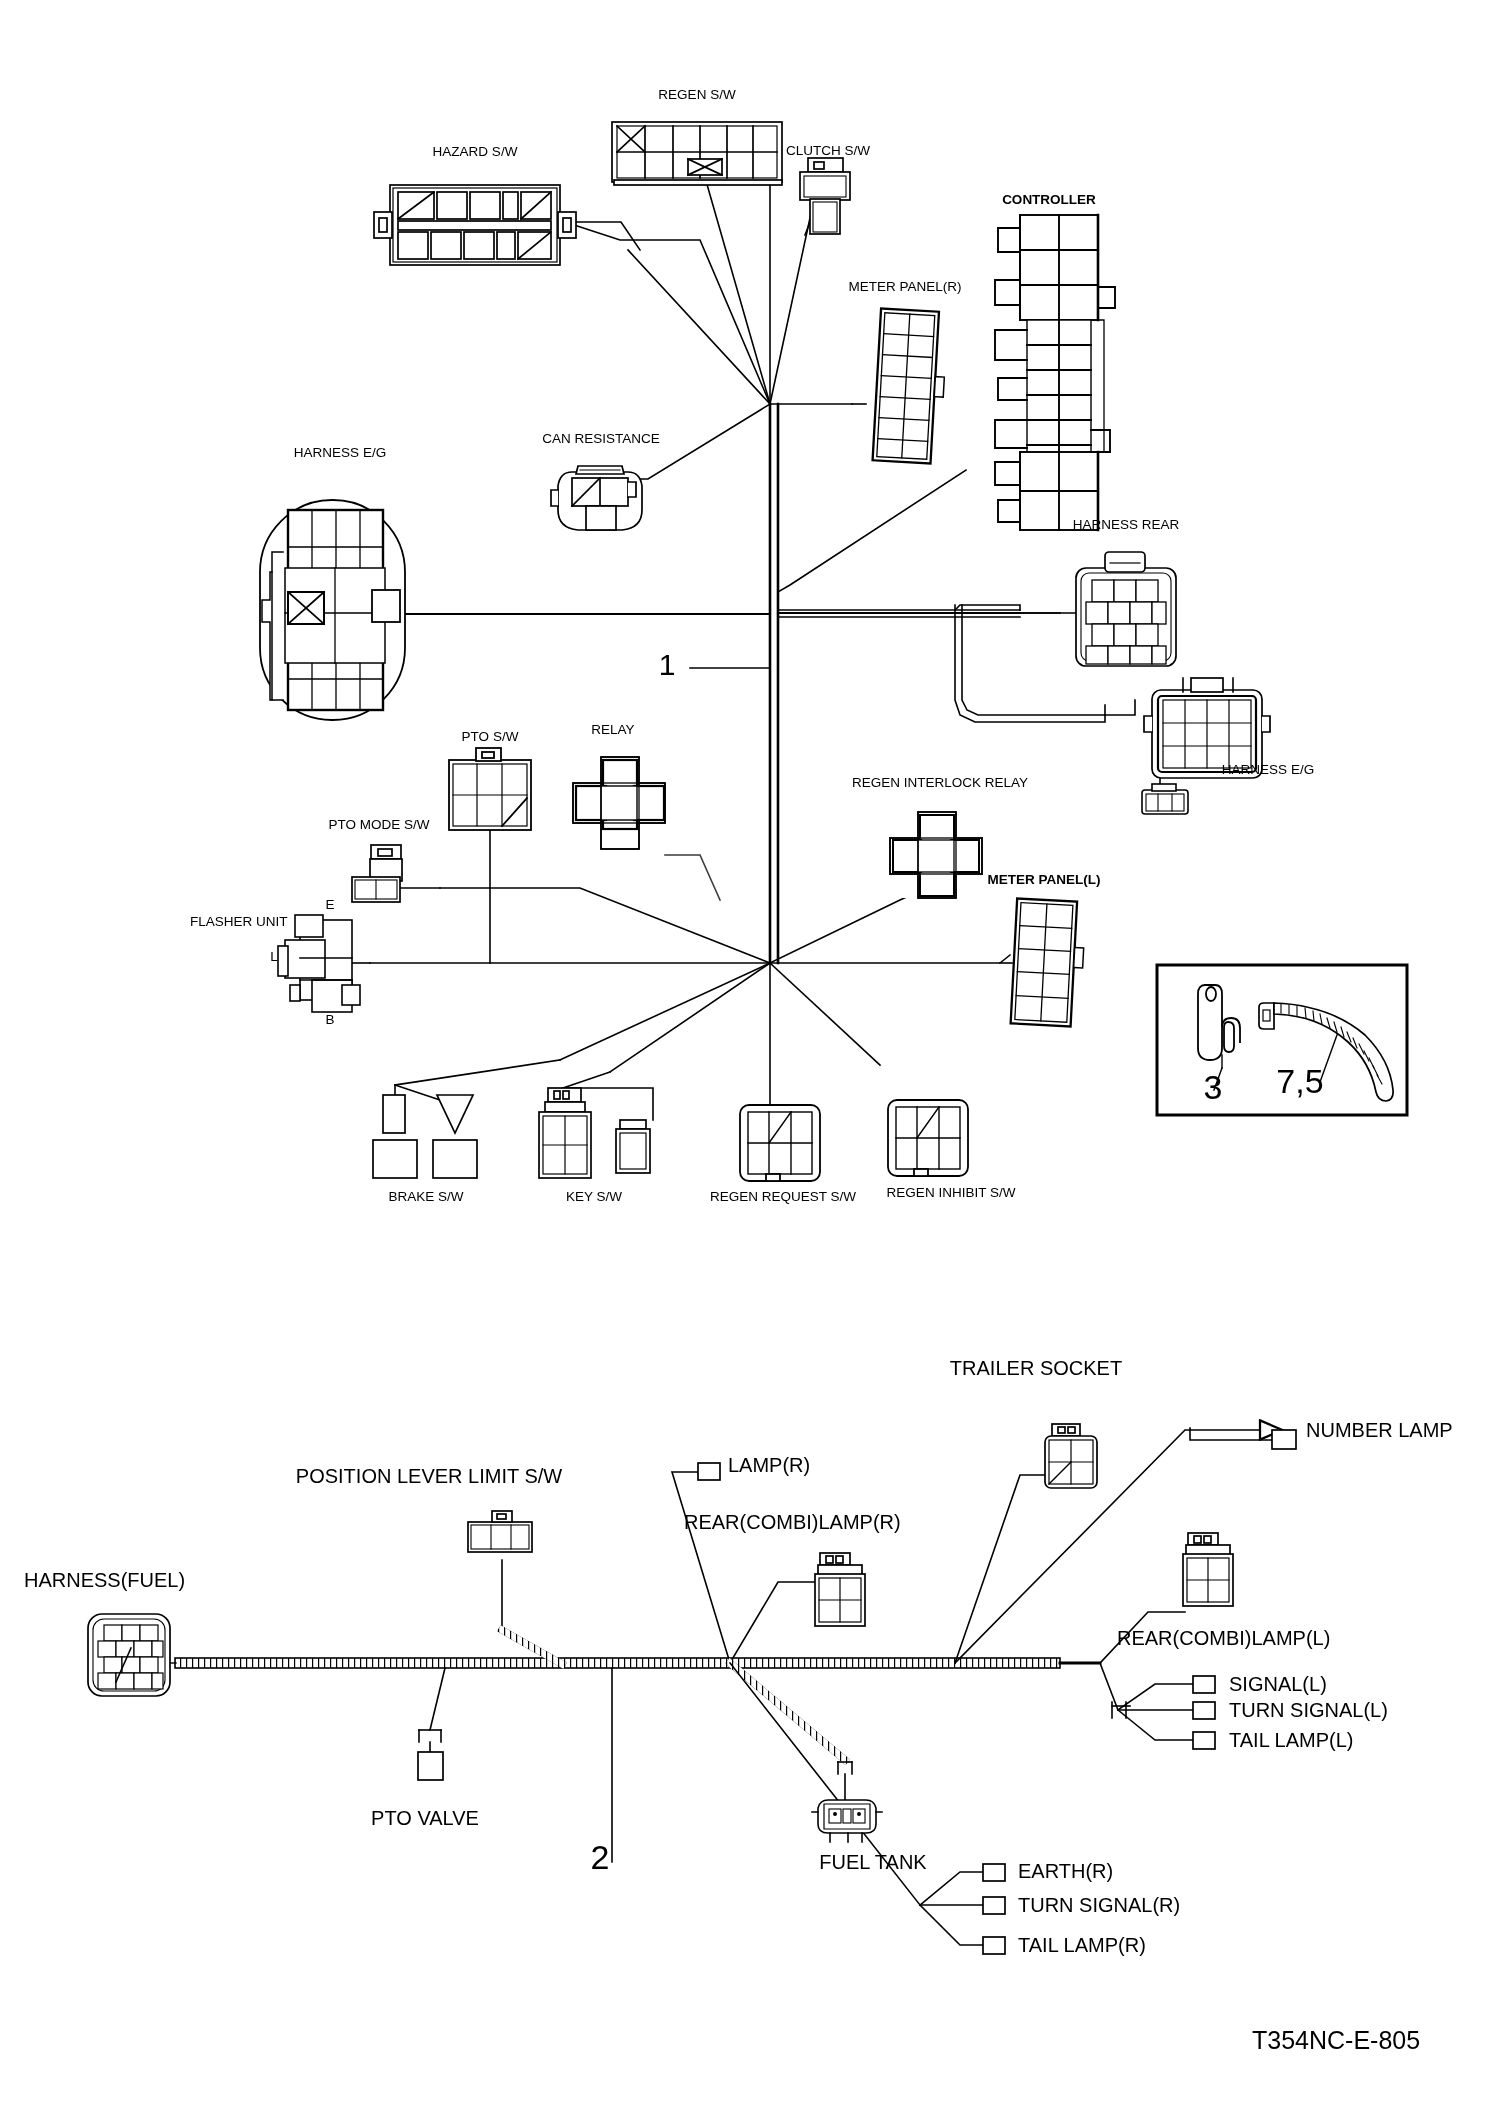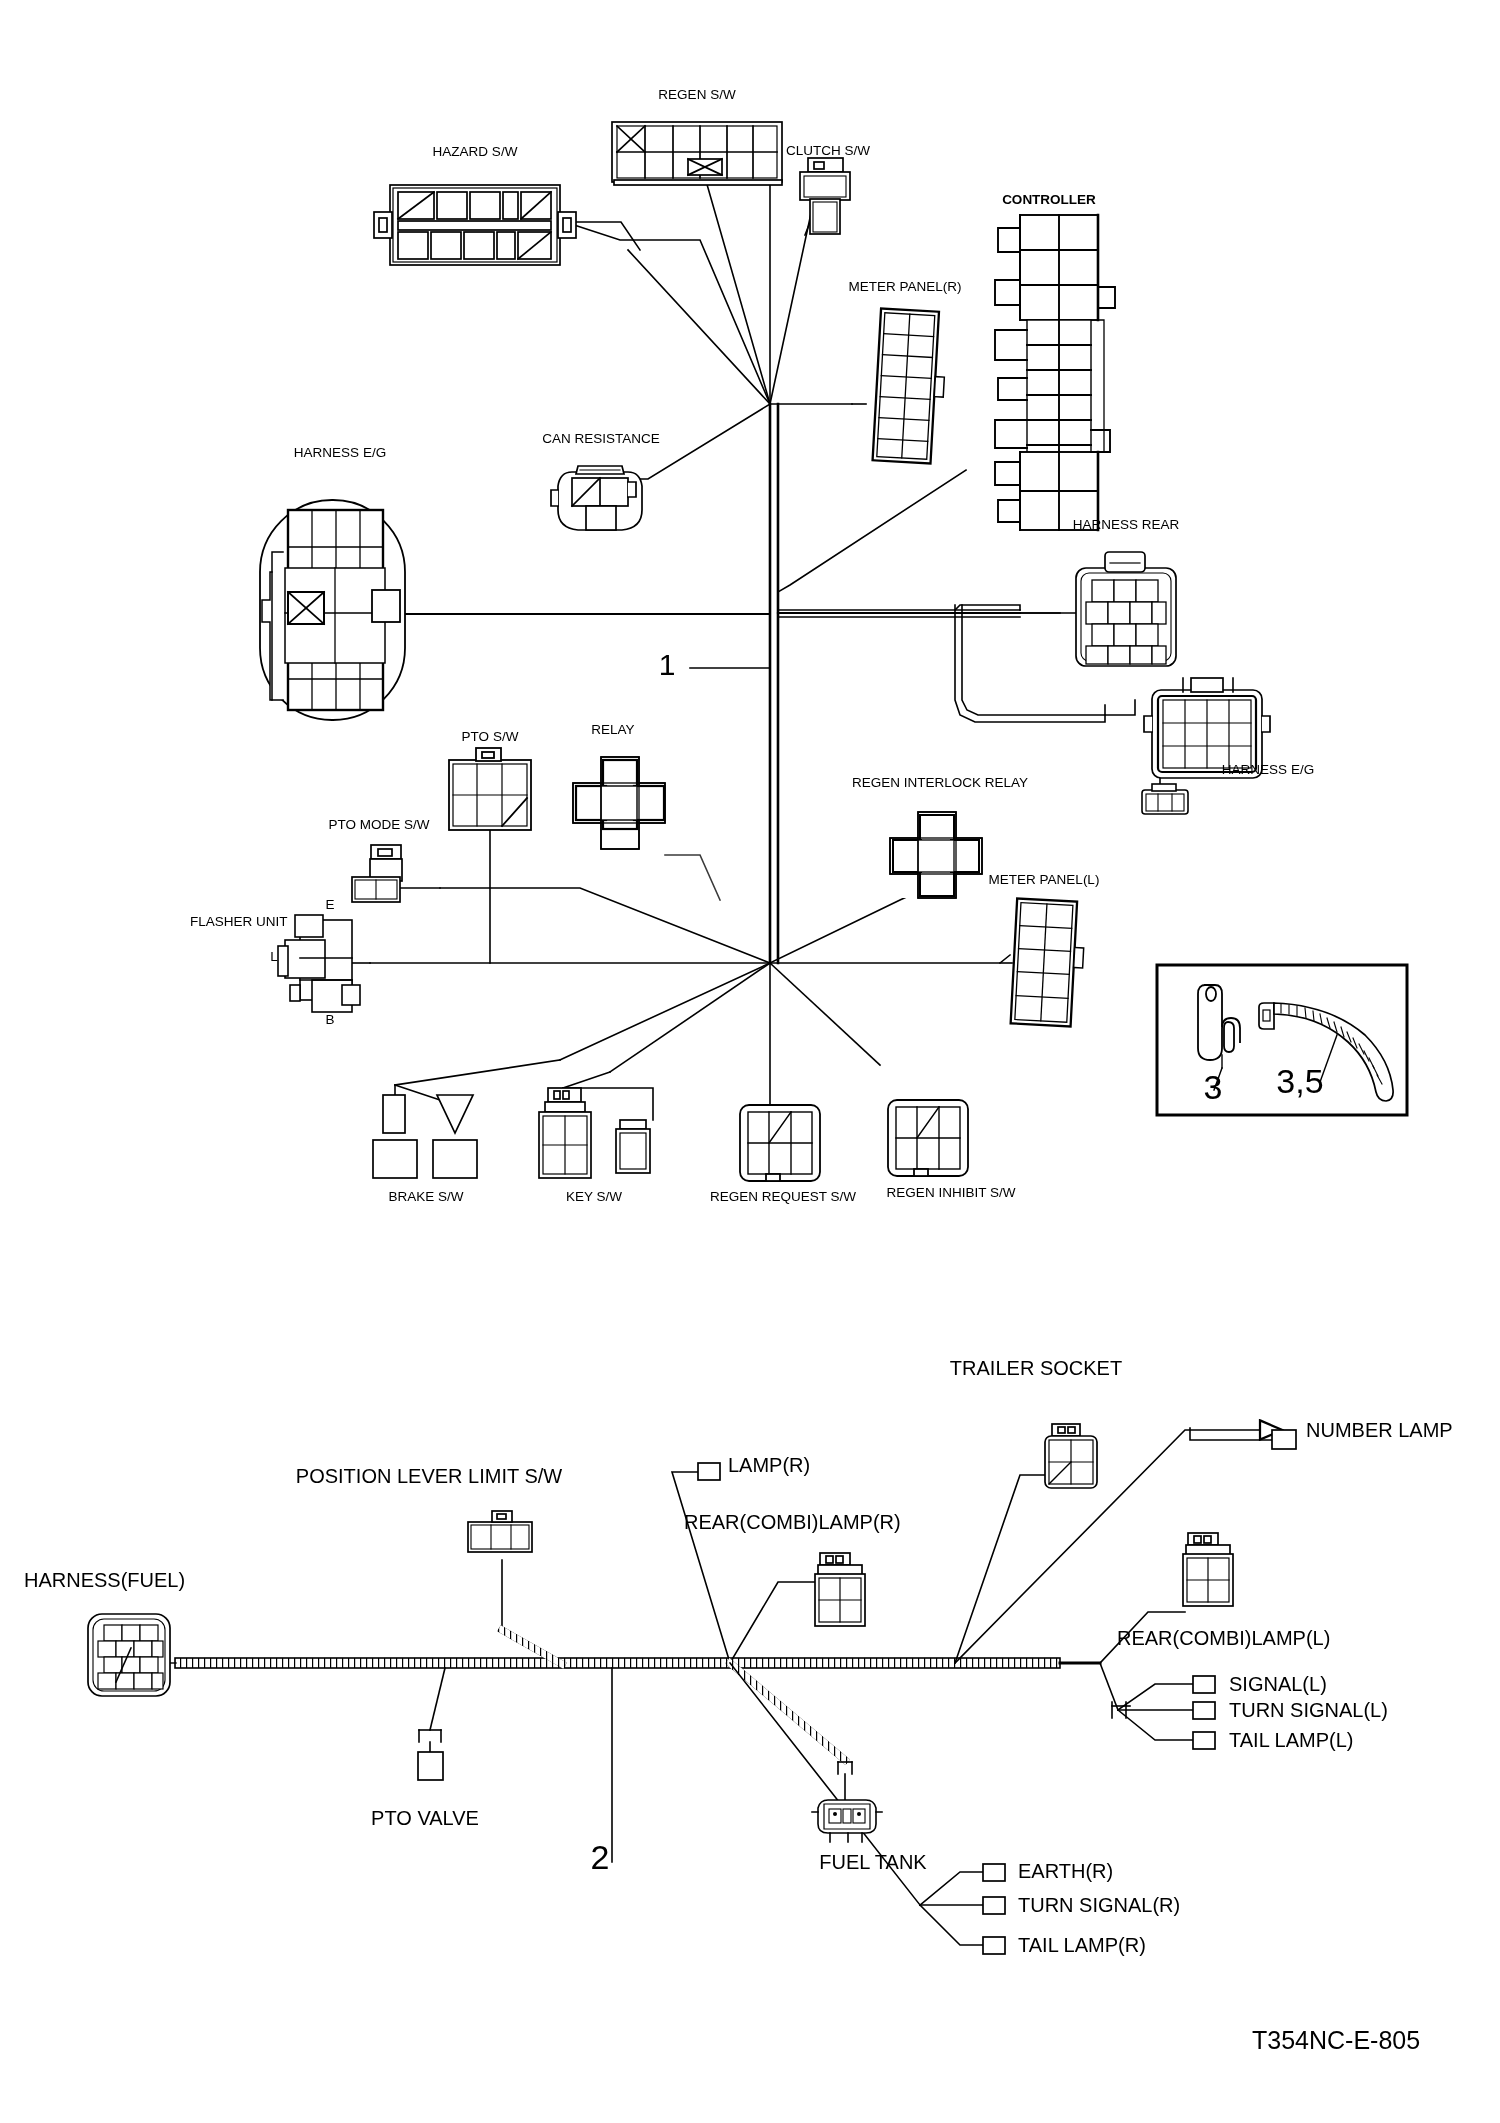--- a/index.html
+++ b/index.html
@@ -617,34 +617,34 @@
   <div class="lbl lbl-sm ctr" style="left:905px;top:280px;">METER PANEL(R)</div>
   <div class="lbl lbl-sm ctr" style="left:601px;top:432px;">CAN RESISTANCE</div>
   <div class="lbl lbl-sm ctr" style="left:340px;top:446px;">HARNESS E/G</div>
   <div class="lbl lbl-sm ctr" style="left:1126px;top:518px;">HARNESS REAR</div>
   <div class="lbl lbl-sm ctr" style="left:1268px;top:763px;">HARNESS E/G</div>
   <div class="lbl lbl-sm ctr" style="left:490px;top:730px;">PTO S/W</div>
   <div class="lbl lbl-sm ctr" style="left:613px;top:723px;">RELAY</div>
   <div class="lbl lbl-sm ctr" style="left:379px;top:818px;">PTO MODE S/W</div>
   <div class="lbl lbl-sm" style="left:190px;top:915px;">FLASHER UNIT</div>
   <div class="lbl lbl-sm ctr" style="left:940px;top:776px;">REGEN INTERLOCK RELAY</div>
-  <div class="lbl lbl-sm ctr" style="left:1044px;top:873px;">METER PANEL(L)</div>
+  <div class="lbl lbl-sm ctr" style="left:1044px;top:873px;font-weight:bold;">METER PANEL(L)</div>
   <div class="lbl lbl-sm ctr" style="left:426px;top:1190px;">BRAKE S/W</div>
   <div class="lbl lbl-sm ctr" style="left:594px;top:1190px;">KEY S/W</div>
   <div class="lbl lbl-sm ctr" style="left:783px;top:1190px;">REGEN REQUEST S/W</div>
   <div class="lbl lbl-sm ctr" style="left:951px;top:1186px;">REGEN INHIBIT S/W</div>
 
   <div class="lbl lbl-sm ctr" style="left:330px;top:898px;">E</div>
   <div class="lbl lbl-sm ctr" style="left:274px;top:950px;">L</div>
   <div class="lbl lbl-sm ctr" style="left:330px;top:1013px;">B</div>
 
   <div class="lbl lbl-num ctr" style="left:667px;top:650px;">1</div>
 
   <div class="lbl lbl-num-big ctr" style="left:1213px;top:1070px;">3</div>
-  <div class="lbl lbl-num-big ctr" style="left:1300px;top:1064px;">3,5</div>
+  <div class="lbl lbl-num-big ctr" style="left:1300px;top:1064px;">7,5</div>
 
   <div class="lbl lbl-lg" style="left:24px;top:1570px;">HARNESS(FUEL)</div>
   <div class="lbl lbl-lg ctr" style="left:429px;top:1466px;">POSITION LEVER LIMIT S/W</div>
   <div class="lbl lbl-lg ctr" style="left:425px;top:1808px;">PTO VALVE</div>
   <div class="lbl lbl-lg" style="left:728px;top:1455px;">LAMP(R)</div>
   <div class="lbl lbl-lg" style="left:684px;top:1512px;">REAR(COMBI)LAMP(R)</div>
   <div class="lbl lbl-lg ctr" style="left:1036px;top:1358px;">TRAILER SOCKET</div>
   <div class="lbl lbl-lg" style="left:1306px;top:1420px;">NUMBER LAMP</div>
   <div class="lbl lbl-lg" style="left:1117px;top:1628px;">REAR(COMBI)LAMP(L)</div>
   <div class="lbl lbl-lg" style="left:1229px;top:1674px;">SIGNAL(L)</div>

